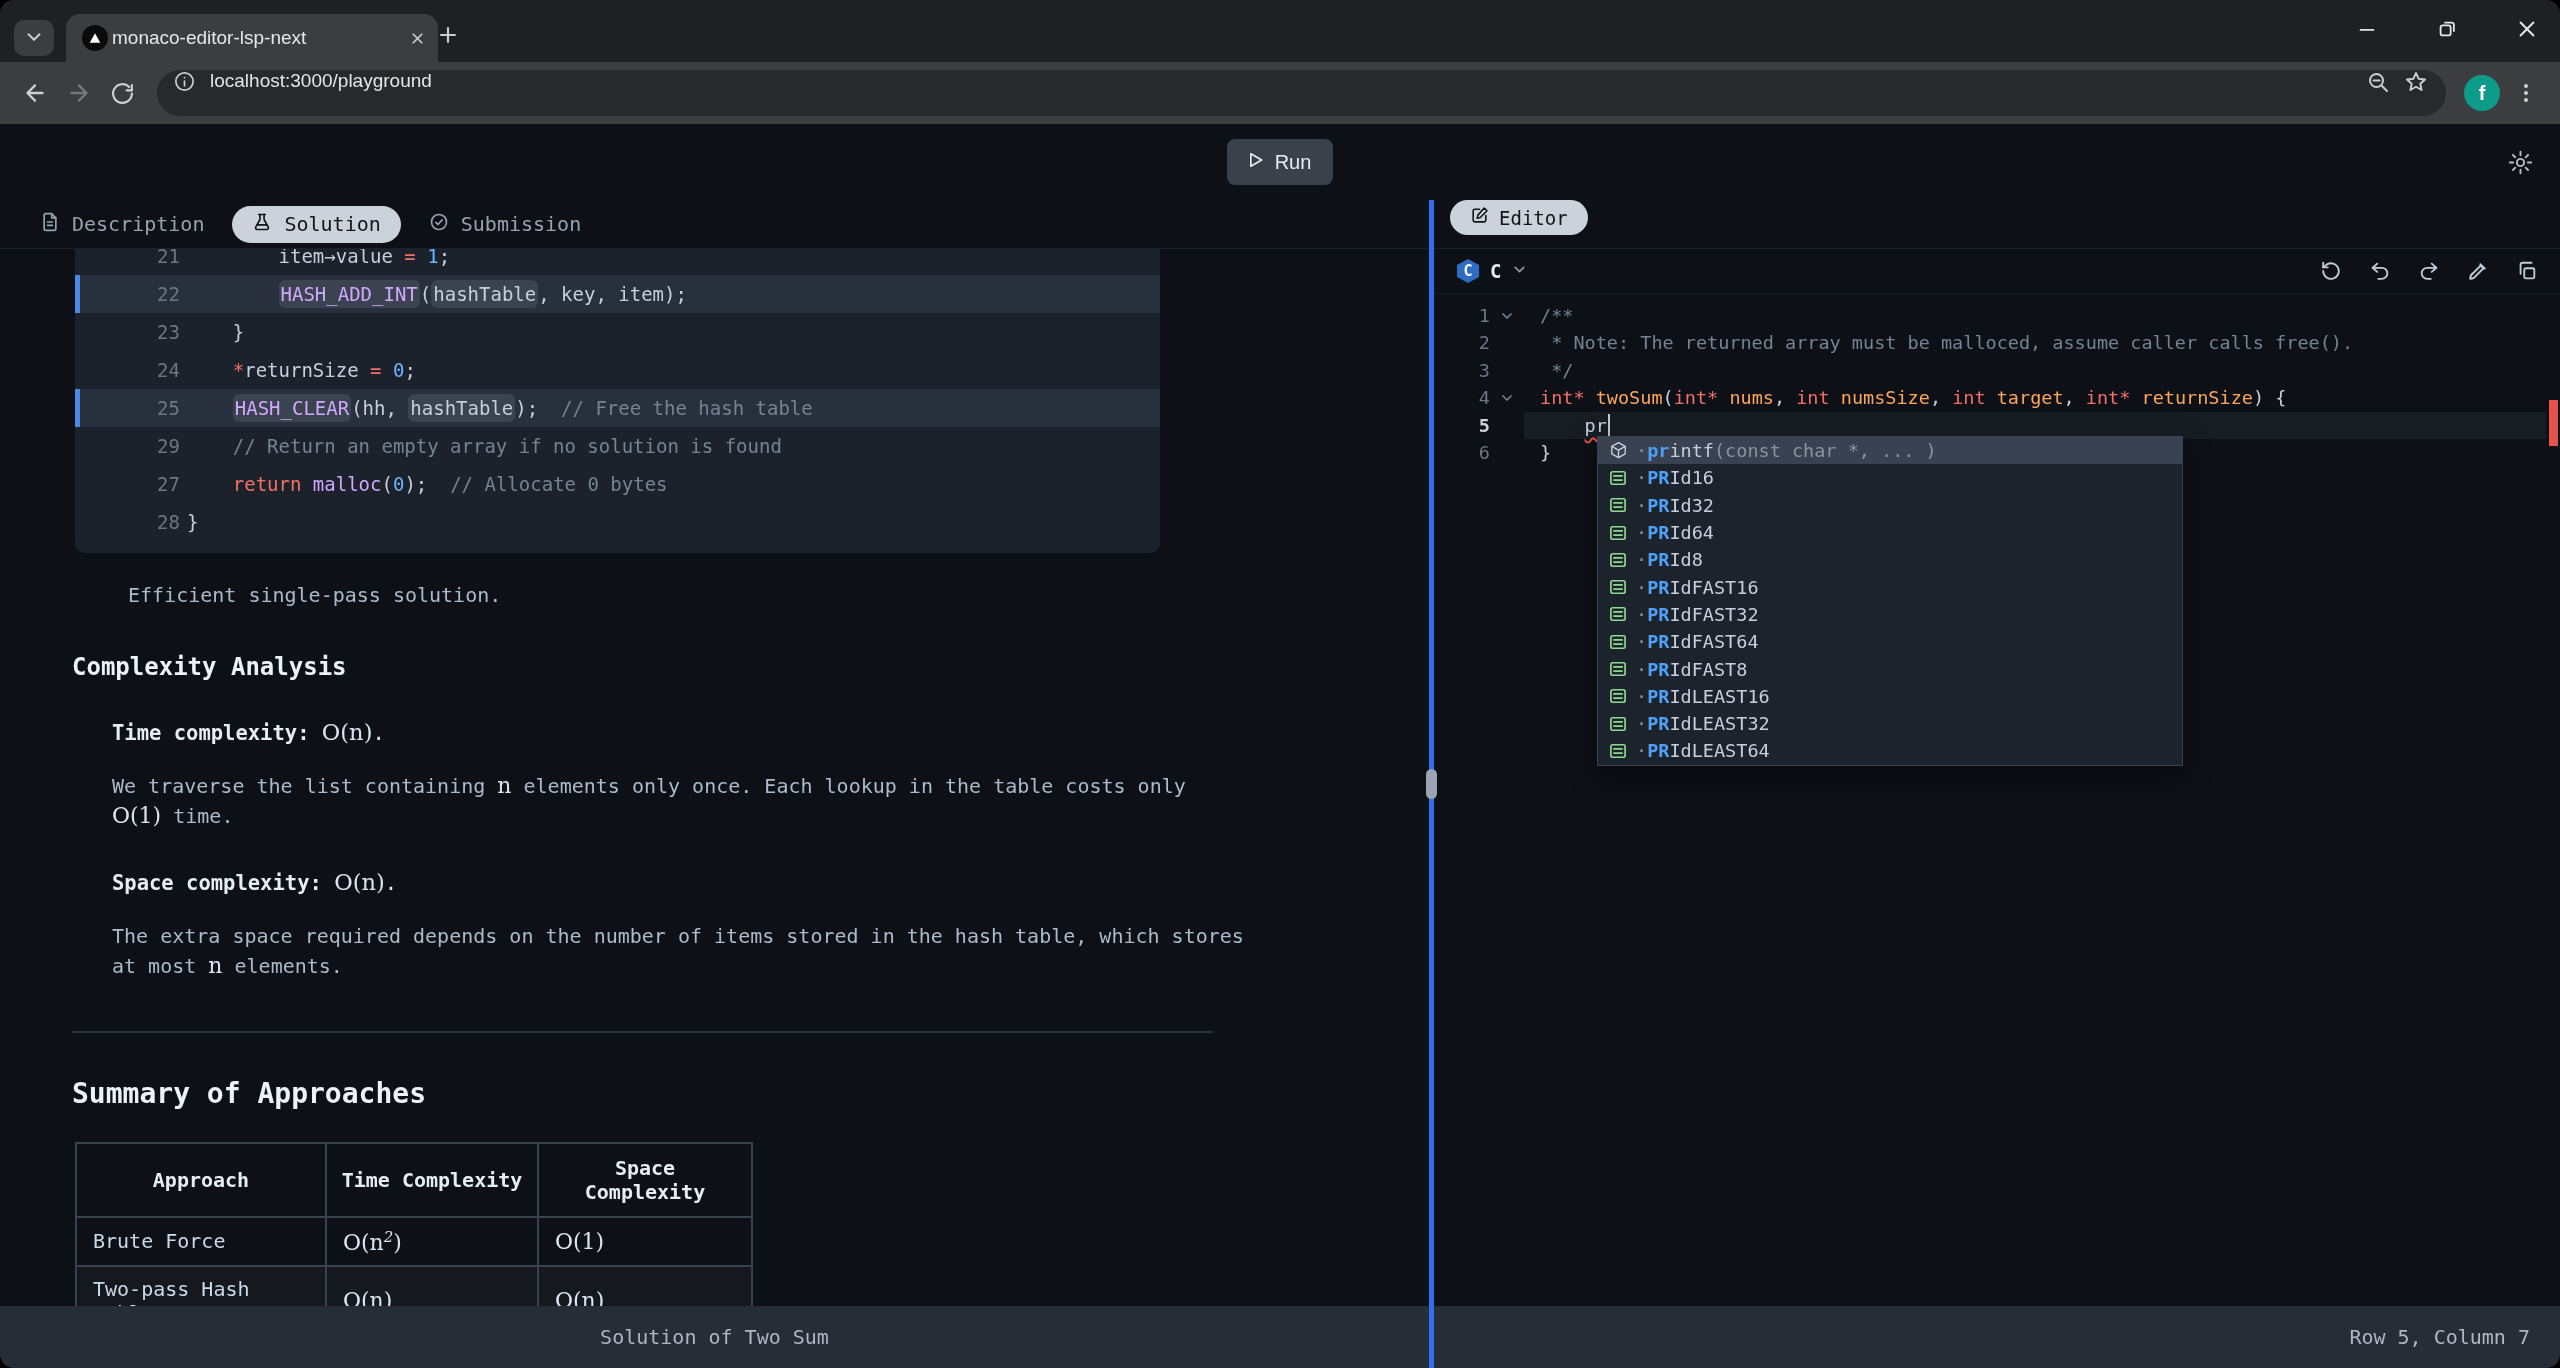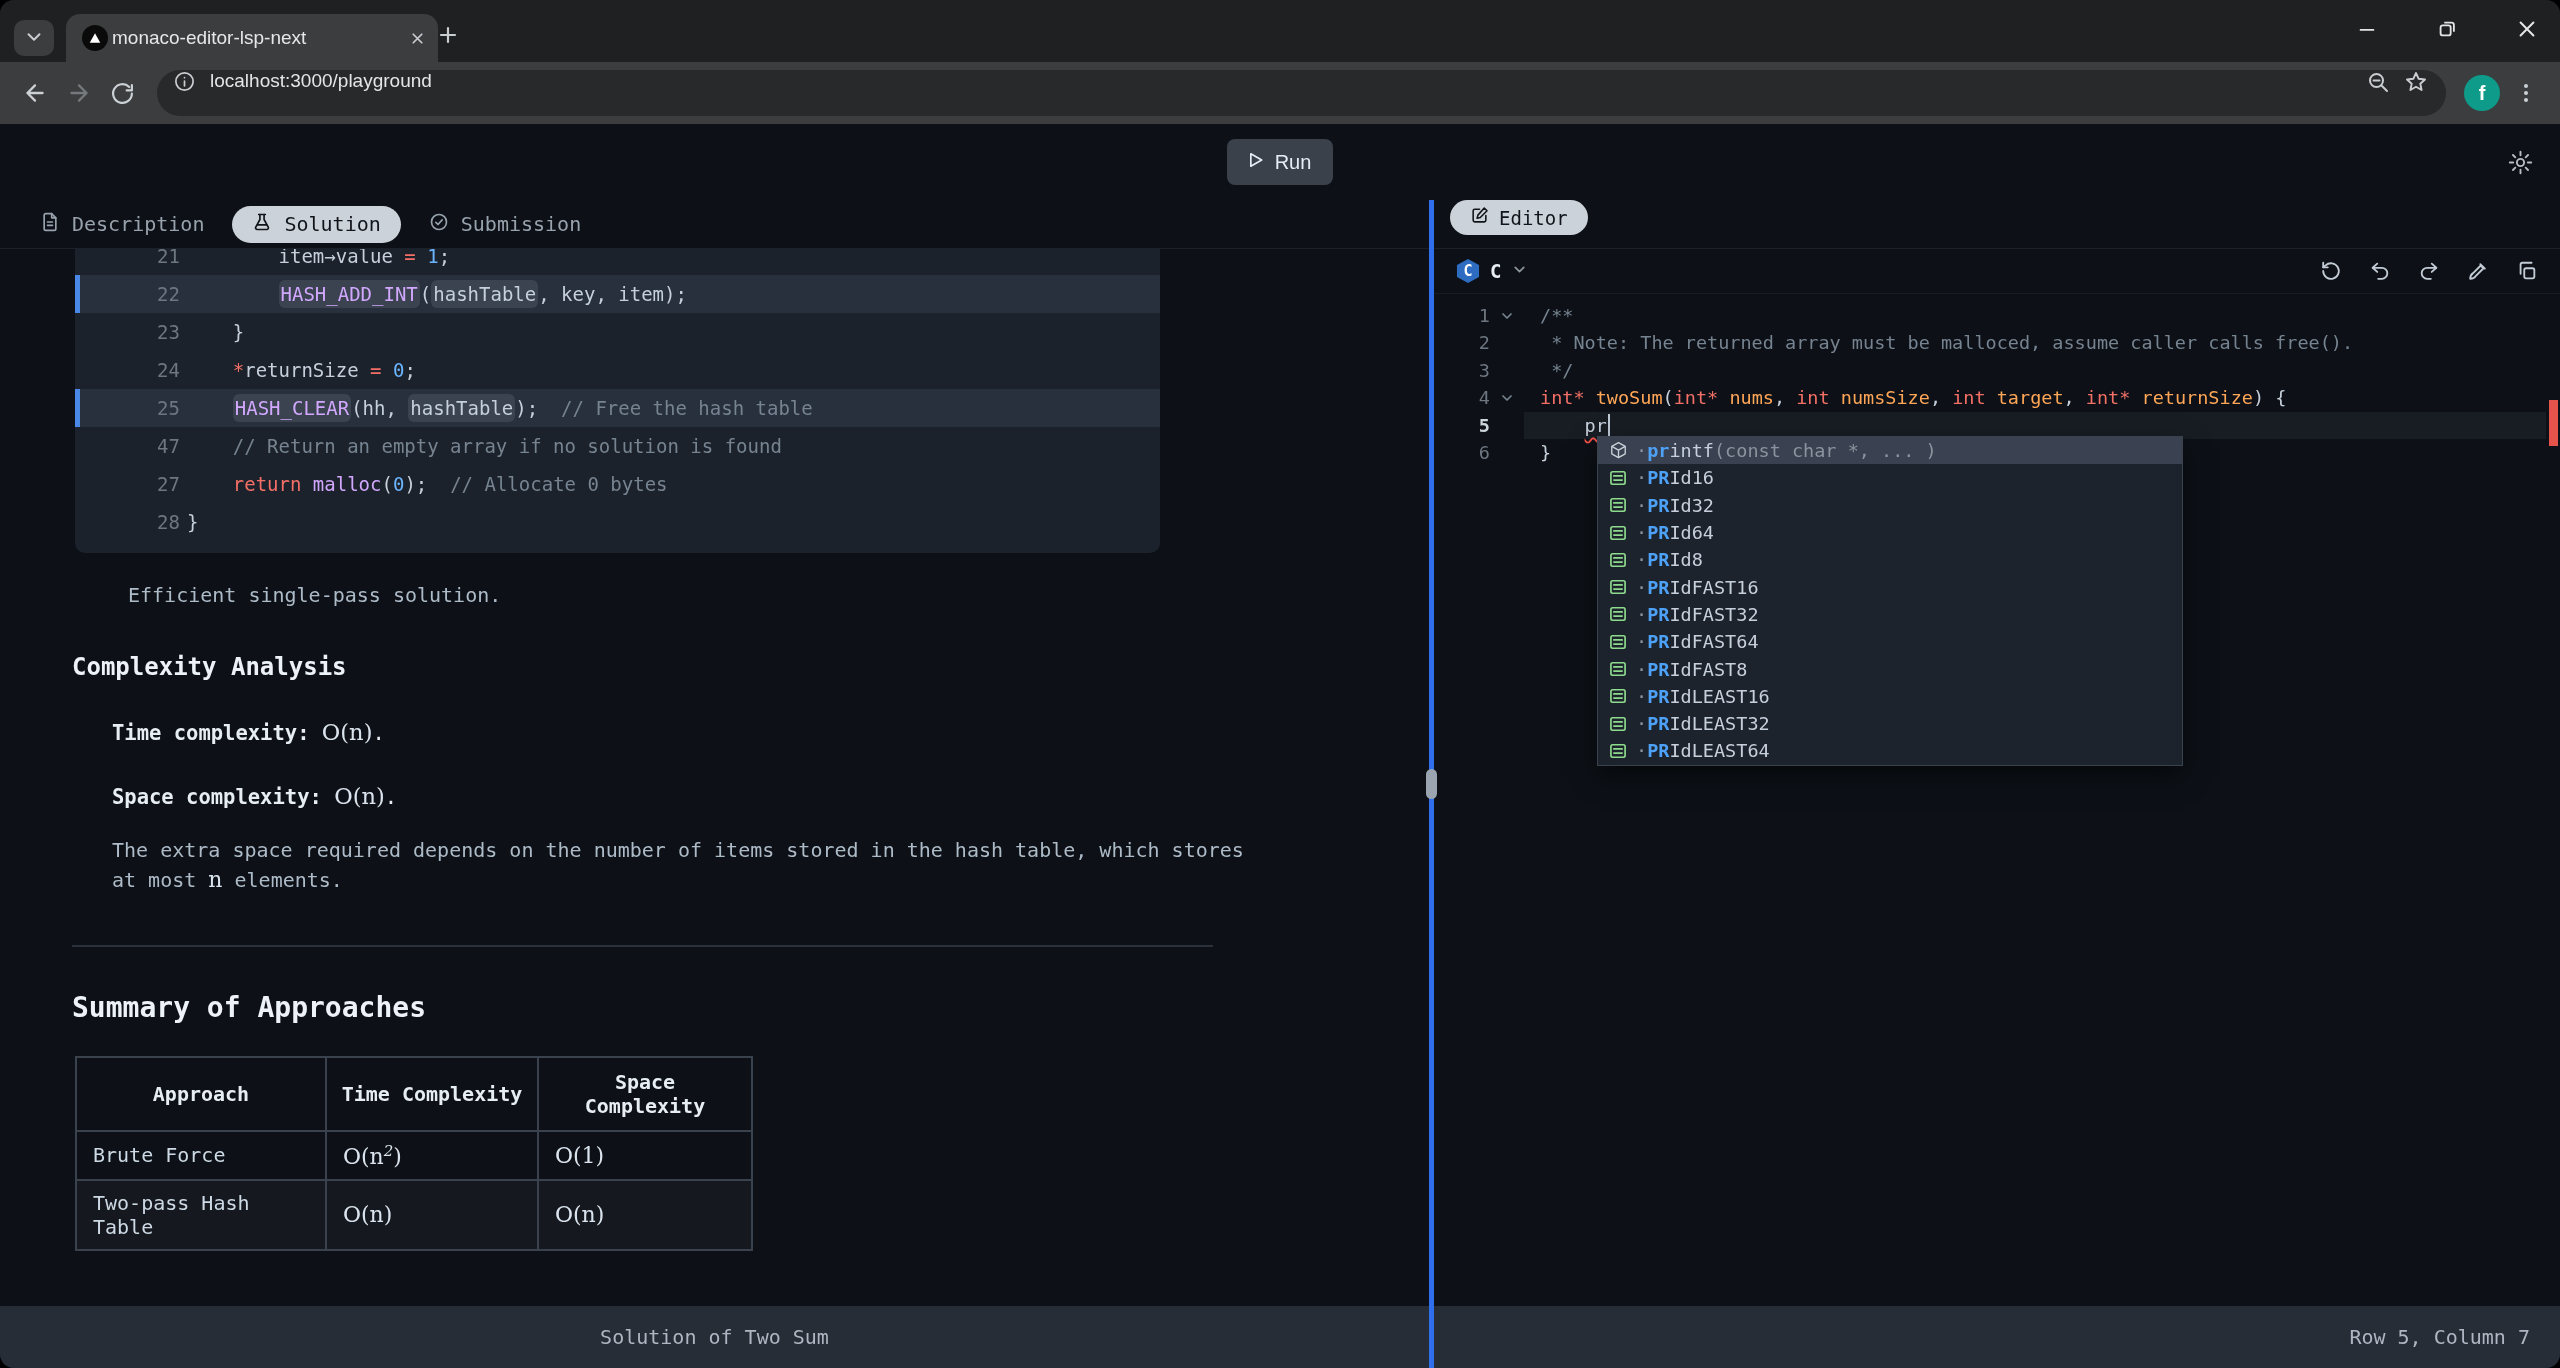--- a/index.html
+++ b/index.html
@@ -249,36 +249,37 @@
                 </div>
                 <div class="code-row">
                   <span class="code-ln">24</span>
                   <span class="code-text"><span class="c-pl">    </span><span class="c-op">*</span><span class="c-pl">returnSize </span><span class="c-op">=</span><span class="c-pl"> </span><span class="c-num">0</span><span class="c-pl">;</span></span>
                 </div>
                 <div class="code-row hl">
                   <span class="code-ln">25</span>
                   <span class="code-text"><span class="c-pl">    </span><span class="c-mac c-tok">HASH_CLEAR</span><span class="c-pl">(hh, </span><span class="c-pl c-tok">hashTable</span><span class="c-pl">);</span><span class="c-com">  // Free the hash table</span></span>
                 </div>
                 <div class="code-row">
-                  <span class="code-ln">47</span>
+                  <span class="code-ln">29</span>
                   <span class="code-text"><span class="c-com">    // Return an empty array if no solution is found</span></span>
                 </div>
                 <div class="code-row">
                   <span class="code-ln">27</span>
                   <span class="code-text"><span class="c-pl">    </span><span class="c-kw">return</span><span class="c-pl"> </span><span class="c-mac">malloc</span><span class="c-pl">(</span><span class="c-num">0</span><span class="c-pl">);</span><span class="c-com">  // Allocate 0 bytes</span></span>
                 </div>
                 <div class="code-row">
                   <span class="code-ln">28</span>
                   <span class="code-text"><span class="c-pl">}</span></span>
                 </div>
               </div>
           </div>
           <p class="note">Efficient single-pass solution.</p>
           <h3 class="h-cx">Complexity Analysis</h3>
           <p class="cx-line"><span class="c-b">Time complexity: </span><span class="c-math">O(n)</span><span class="c-pl2">.</span></p>
+          <p class="para"><span class="c-pl2">We traverse the list containing </span><span class="c-math">n</span><span class="c-pl2"> elements only once. Each lookup in the table costs only </span><span class="c-math">O(1)</span><span class="c-pl2"> time.</span></p>
           <p class="cx-line"><span class="c-b">Space complexity: </span><span class="c-math">O(n)</span><span class="c-pl2">.</span></p>
           <p class="para"><span class="c-pl2">The extra space required depends on the number of items stored in the hash table, which stores at most </span><span class="c-math">n</span><span class="c-pl2"> elements.</span></p>
           <hr class="rule">
           <h2 class="h-sum">Summary of Approaches</h2>
           <table class="sum">
             <colgroup>
                 <col style="width:250px">
                 <col style="width:212px">
                 <col style="width:214px">
               </colgroup>

